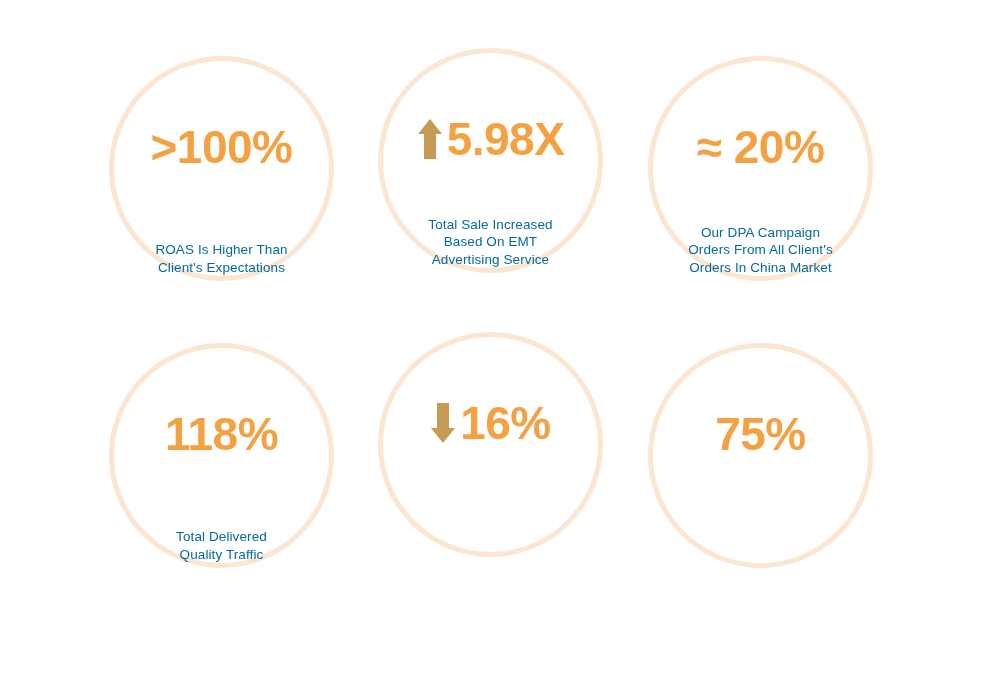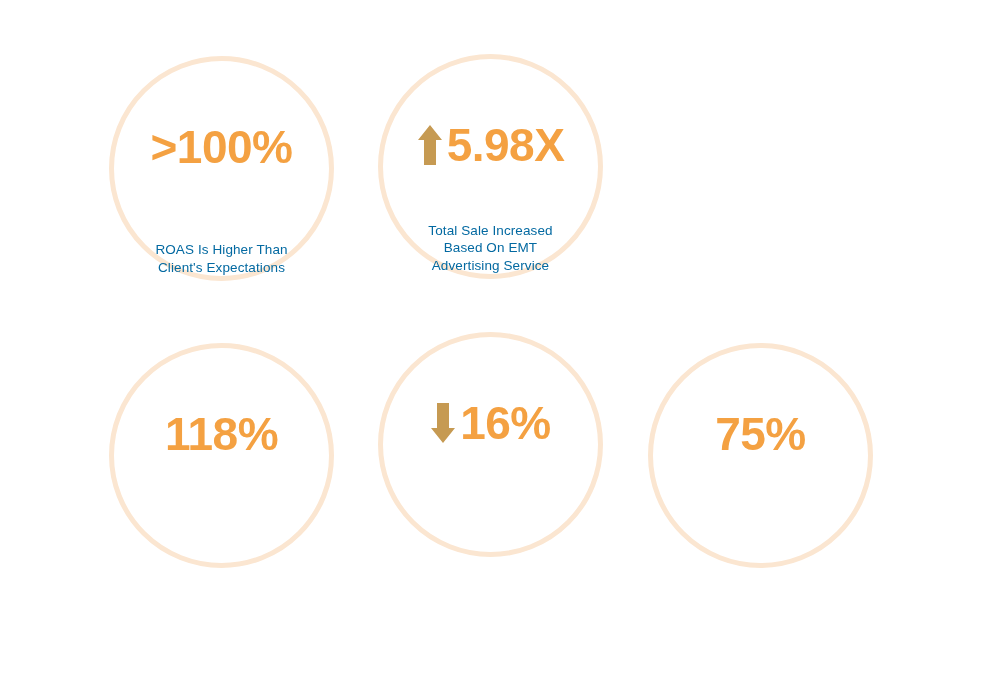--- a/index.html
+++ b/index.html
@@ -32,21 +32,21 @@
     box-sizing: border-box;
     display: flex;
     flex-direction: column;
     align-items: center;
     justify-content: space-between;
     text-align: center;
   }
 
   
   .pos-r0c0 { left: 109px; top: 56px; }
-  .pos-r0c1 { left: 378px; top: 54px; }
+  .pos-r0c1 { left: 378px; top: 48px; }
   .pos-r0c2 { left: 648px; top: 56px; }
   
   .pos-r1c0 { left: 109px; top: 343px; }
   .pos-r1c1 { left: 378px; top: 332px; }
   .pos-r1c2 { left: 648px; top: 343px; gap: 48px; }
 
   .stat-value-row {
     display: flex;
     align-items: center;
     justify-content: center;
@@ -106,25 +106,35 @@
           <path d="M13 1 L25 16 L19 16 L19 41 L7 41 L7 16 L1 16 Z" fill="#c69a52"></path>
         </svg>
       </span>
       <span class="stat-value">5.98X</span>
     </div>
     <div class="stat-caption">Total Sale Increased
 Based On EMT
 Advertising Service</div>
   </div>
 
+  <div class="stat-circle pos-r0c2 lines-3">
+    <div class="stat-value-row">
+      <span class="stat-value">≈ 20%</span>
+    </div>
+    <div class="stat-caption">Our DPA Campaign
+Orders From All Client's
+Orders In China Market</div>
+  </div>
 
   <div class="stat-circle pos-r1c0 lines-2">
     <div class="stat-value-row">
       <span class="stat-value">118%</span>
     </div>
+    <div class="stat-caption">Total Delivered
+Quality Traffic</div>
   </div>
 
   <div class="stat-circle pos-r1c1 lines-2">
     <div class="stat-value-row">
       <span class="arrow-icon">
         <svg width="26" height="42" viewBox="0 0 26 42" xmlns="http://www.w3.org/2000/svg">
           <path d="M13 41 L1 26 L7 26 L7 1 L19 1 L19 26 L25 26 Z" fill="#c69a52"></path>
         </svg>
       </span>
       <span class="stat-value">16%</span>

